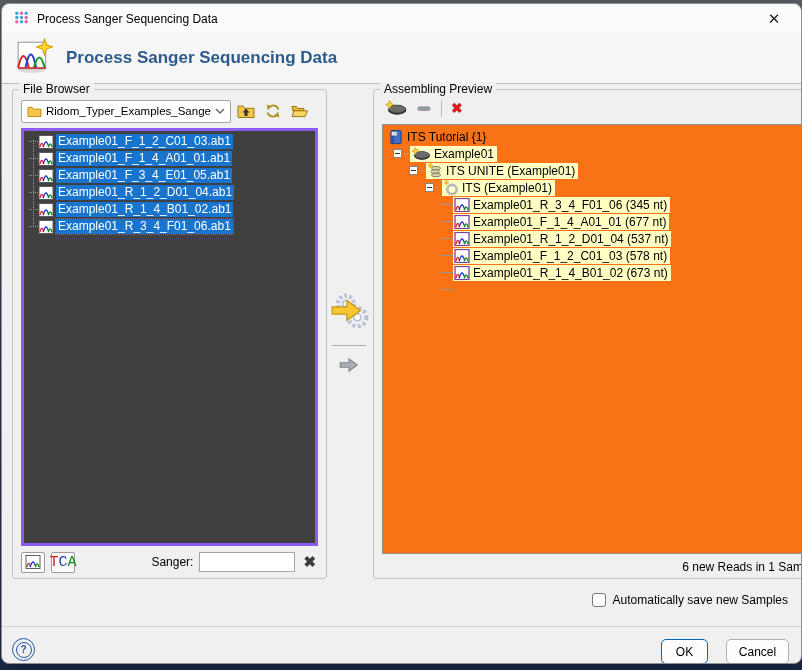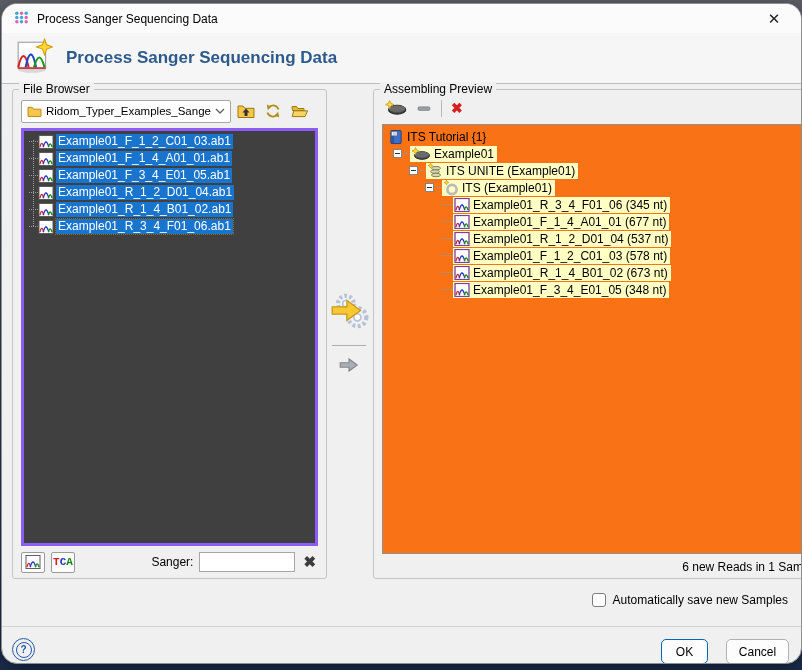--- a/index.html
+++ b/index.html
@@ -3,21 +3,21 @@
 <meta charset="utf-8">
 <style>
   html,body { margin:0; padding:0; }
   body {
     width:802px; height:670px; position:relative; overflow:hidden;
     background:linear-gradient(180deg,#5d6168 0%,#33415c 55%,#1c2f52 100%);
     font-family:"Liberation Sans",sans-serif; font-size:12px; color:#000;
   }
   .dialog {
     position:absolute; left:1px; top:3px; width:799px; height:659px;
-    background:#f0f0f0; border:1px solid #8f8f8f; border-radius:16px;
+    background:#f0f0f0; border:1px solid #8f8f8f; border-radius:8px;
     box-shadow:0 6px 22px rgba(0,0,0,.5); overflow:hidden;
   }
   
   .titlebar { height:29px; display:flex; align-items:center; gap:8px; padding:0 12px; background:#fbfbfb; border-radius:8px 8px 0 0; }
   .tb-title { font-size:12px; }
   .close-btn { margin-left:auto; width:30px; height:24px; border:none; background:transparent; font-size:15px; color:#222; padding:0; line-height:1; cursor:pointer; }
   
   .header { height:50px; background:#f6f6f6; border-bottom:1px solid #bdbdbd; display:flex; align-items:center; gap:13px; padding-left:13px; }
   .header h1 { font-size:17px; font-weight:bold; color:#2d5a8c; margin:0; }
   
@@ -38,21 +38,21 @@
   .stub { width:9px; border-top:1px dotted #9a9a9a; flex:none; }
   .fb-list li svg { flex:none; margin-right:2px; }
   .sel { background:#1874CD; color:#fff; padding:0 2px; font-size:12px; line-height:15px; white-space:nowrap; }
   li.focused .sel { outline:1px dotted #9c6a00; }
   
   .fb-bottom { position:absolute; left:8px; right:8px; bottom:5px; height:22px; display:flex; align-items:center; gap:6px; }
   .sqbtn { width:24px; height:21px; border:1px solid #9b9b9b; background:#fcfcfc; border-radius:2px; display:flex; align-items:center; justify-content:center; padding:0; cursor:pointer; }
   .spacer { flex:1; }
   .fb-bottom input { width:88px; height:18px; border:1px solid #a6a6a6; background:#fff; font:12px "Liberation Sans",sans-serif; padding:0 3px; }
   .xbtn { border:none; background:none; font-size:15px; font-weight:bold; color:#3c3c3c; cursor:pointer; padding:0 2px; }
-  .tca { font-family:"Liberation Mono",monospace; font-size:11px; font-weight:bold; }
+  .tca { font-family:"Liberation Mono",monospace; font-size:15px; font-weight:normal; }
   .tca .t{color:#cc2222}.tca .c{color:#2233cc}.tca .a{color:#118811}
   
   .transfer { position:absolute; left:323px; top:85px; width:48px; height:488px; display:flex; flex-direction:column; align-items:center; justify-content:center; }
   .transfer button { border:none; background:transparent; padding:0; cursor:pointer; }
   .sepline { width:34px; border-top:1px solid #aeaeae; margin:10px 0; }
   
   .ap-toolbar { position:absolute; top:8px; left:10px; height:20px; display:flex; align-items:center; gap:9px; }
   .ap-toolbar button { border:none; background:transparent; padding:0; height:18px; display:flex; align-items:center; cursor:pointer; }
   .vsep { width:1px; height:17px; background:#b8b8b8; }
   .xred { color:#d61f1f; font-size:14px; font-weight:bold; }
@@ -384,26 +384,20 @@
         <span class="rstub"></span>
         <span class="hl">
             <svg width="16" height="14">
               <use href="#sym-chrom-p"></use>
             </svg>
             <span>Example01_R_1_4_B01_02 (673 nt)</span>
           </span>
       </div>
       <div class="trow lvl4">
         <span class="rstub"></span>
-        <span class="hl">
-            <svg width="16" height="14">
-              <use href="#sym-chrom-p"></use>
-            </svg>
-            <span>Example01_F_3_4_E01_05 (348 nt)</span>
-          </span>
       </div>
     </div>
 
     <div class="status">6 new Reads in 1 Sample</div>
   </div>
 
   <div class="chkrow">
     <span class="cb"></span>
     <span>Automatically save new Samples</span>
   </div>

